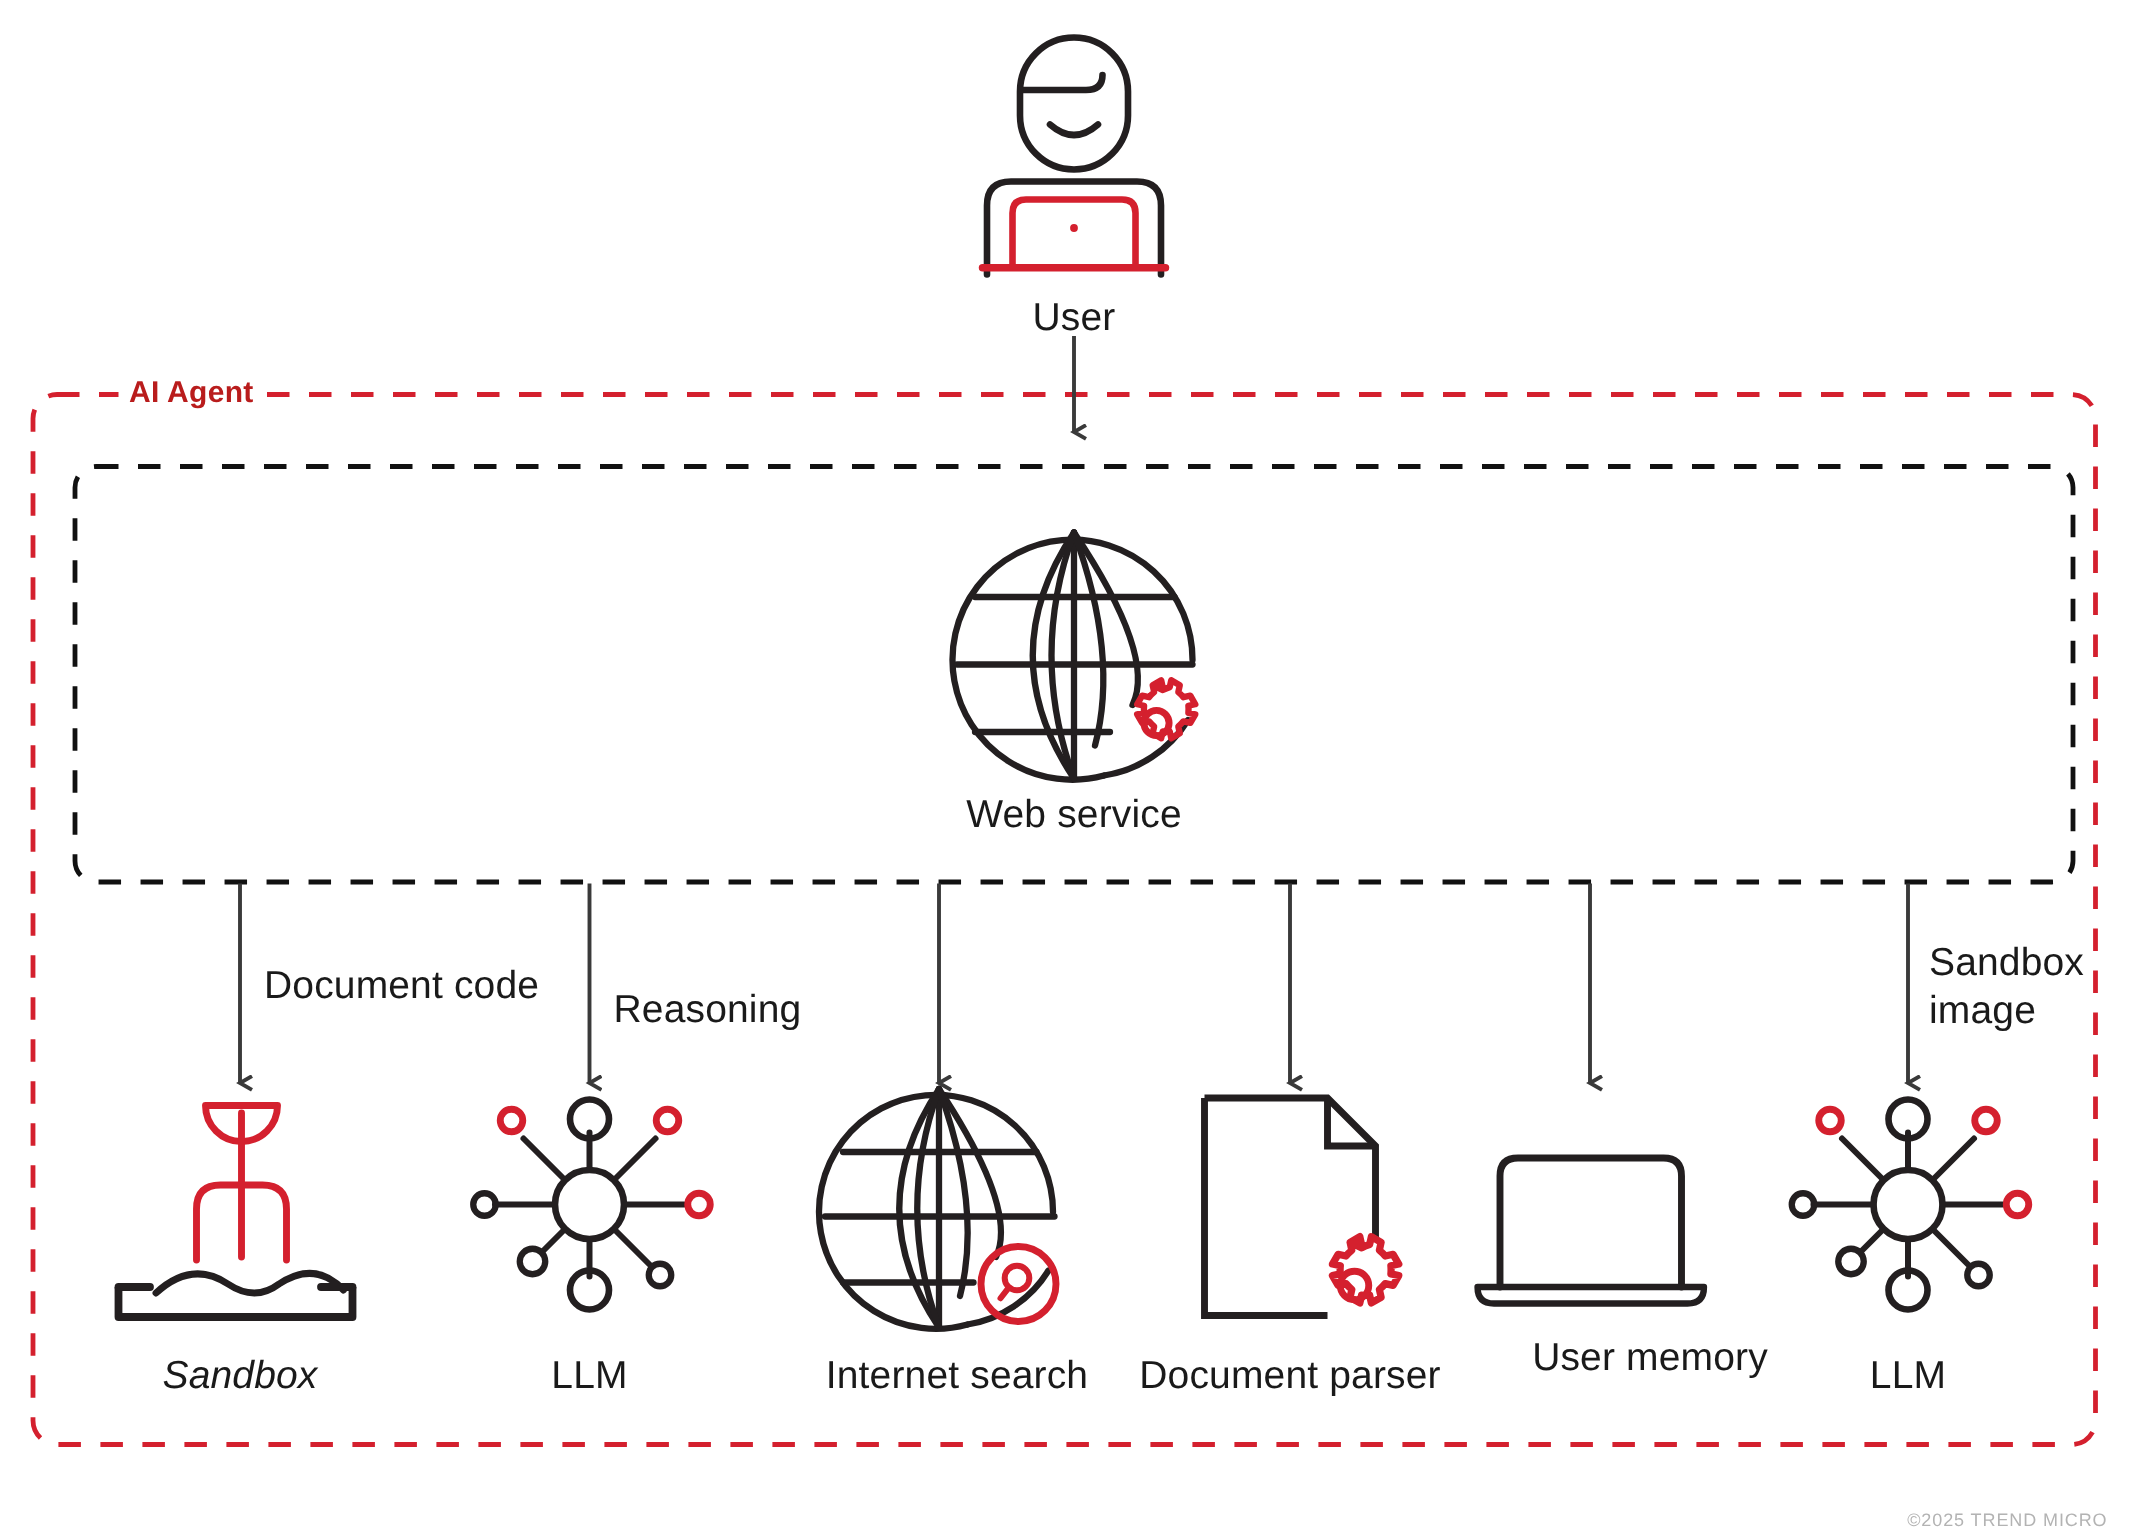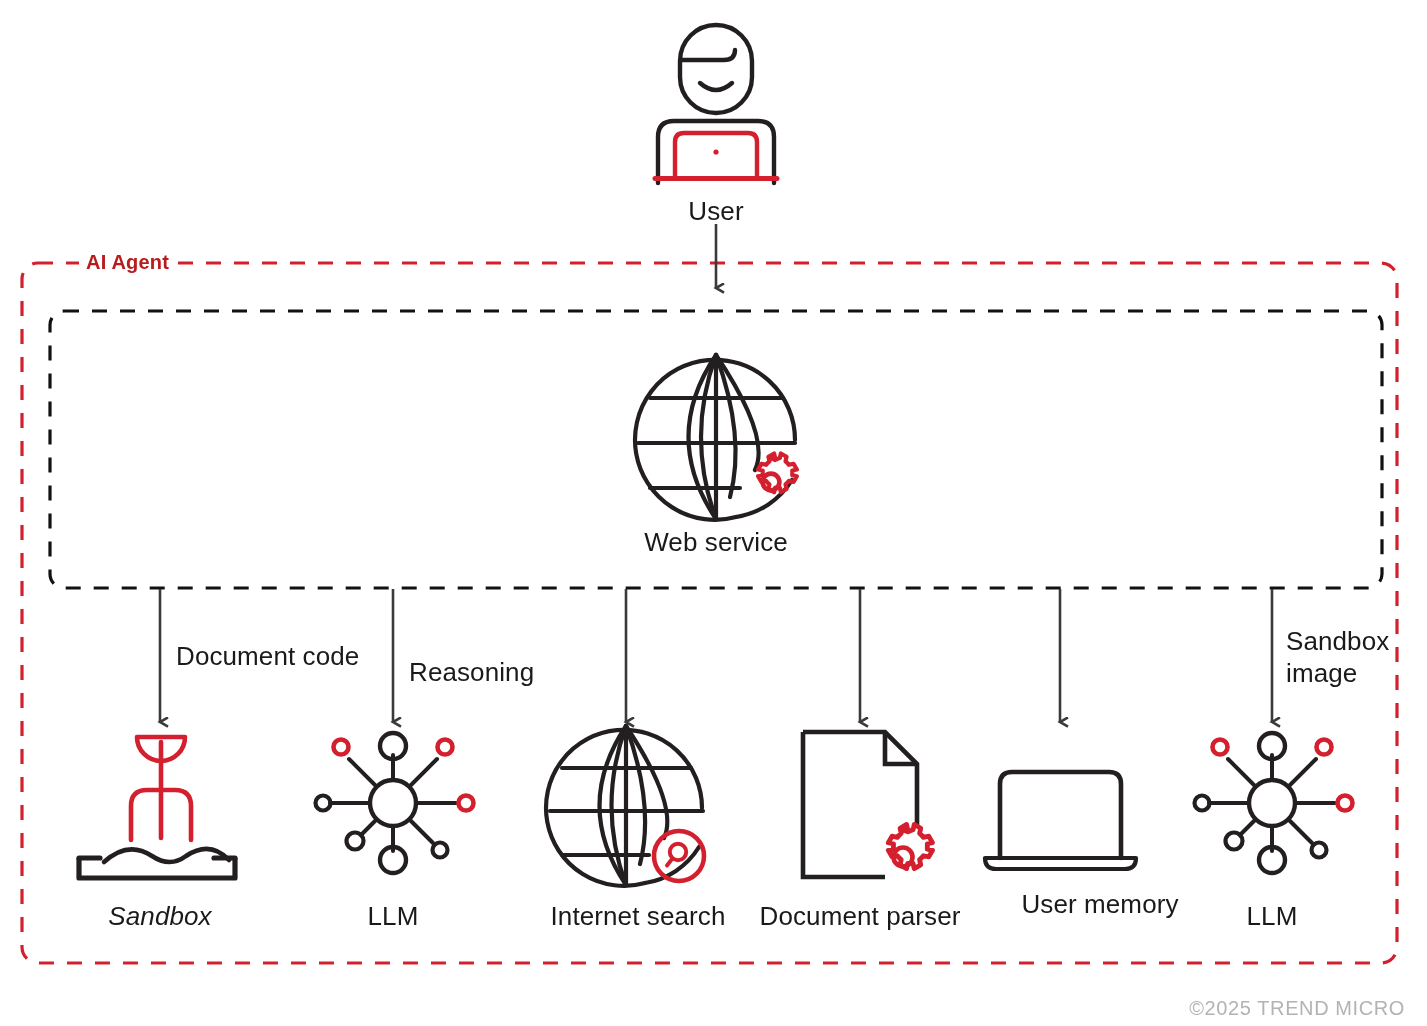--- a/index.html
+++ b/index.html
@@ -30,21 +30,21 @@
     font-size:20px;
     font-weight:700;
     color:#b91c1c;
     background:#ffffff;
     padding:0 9px 0 7px;
     letter-spacing:0.2px;
   }
   #copyright{
     position:absolute;
     right:22px;bottom:6px;
-    font-size:20px;
+    font-size:12px;
     color:#b3b3b3;
     letter-spacing:0.6px;
   }
 </style>
 </head>
 <body>
 
 <div id="stage">
 
   <svg class="svg-layer" viewBox="0 0 1427 1026">

